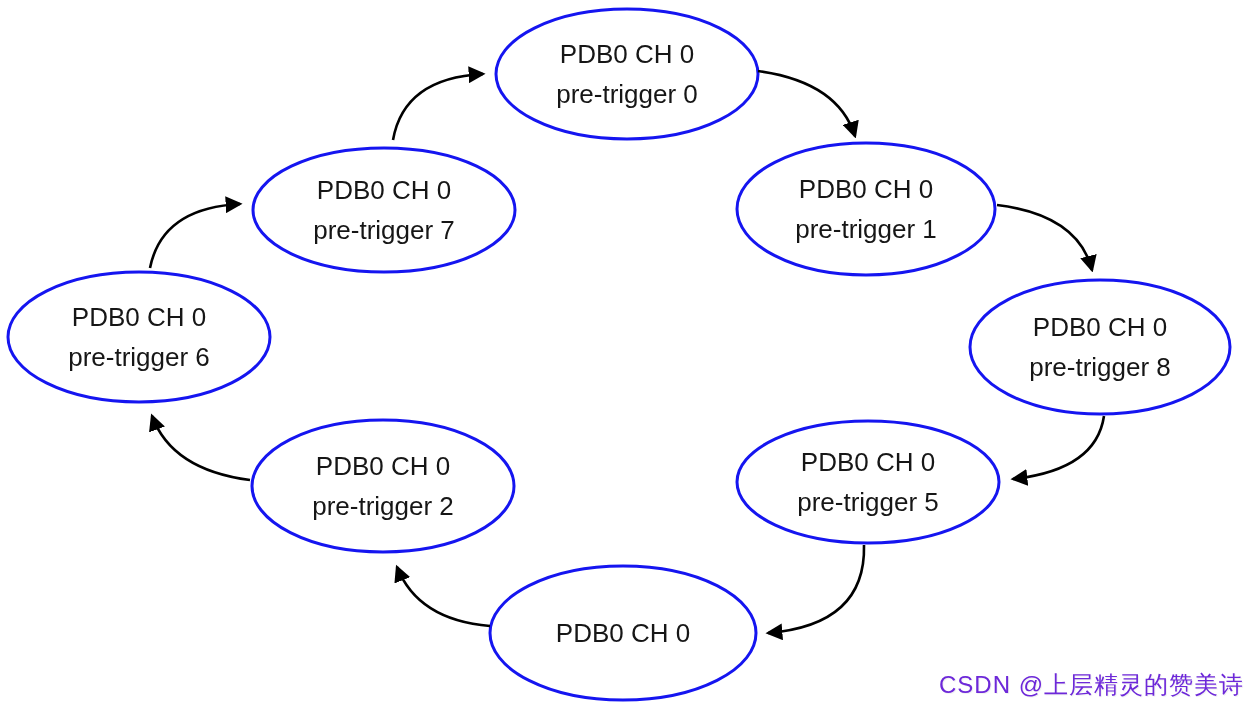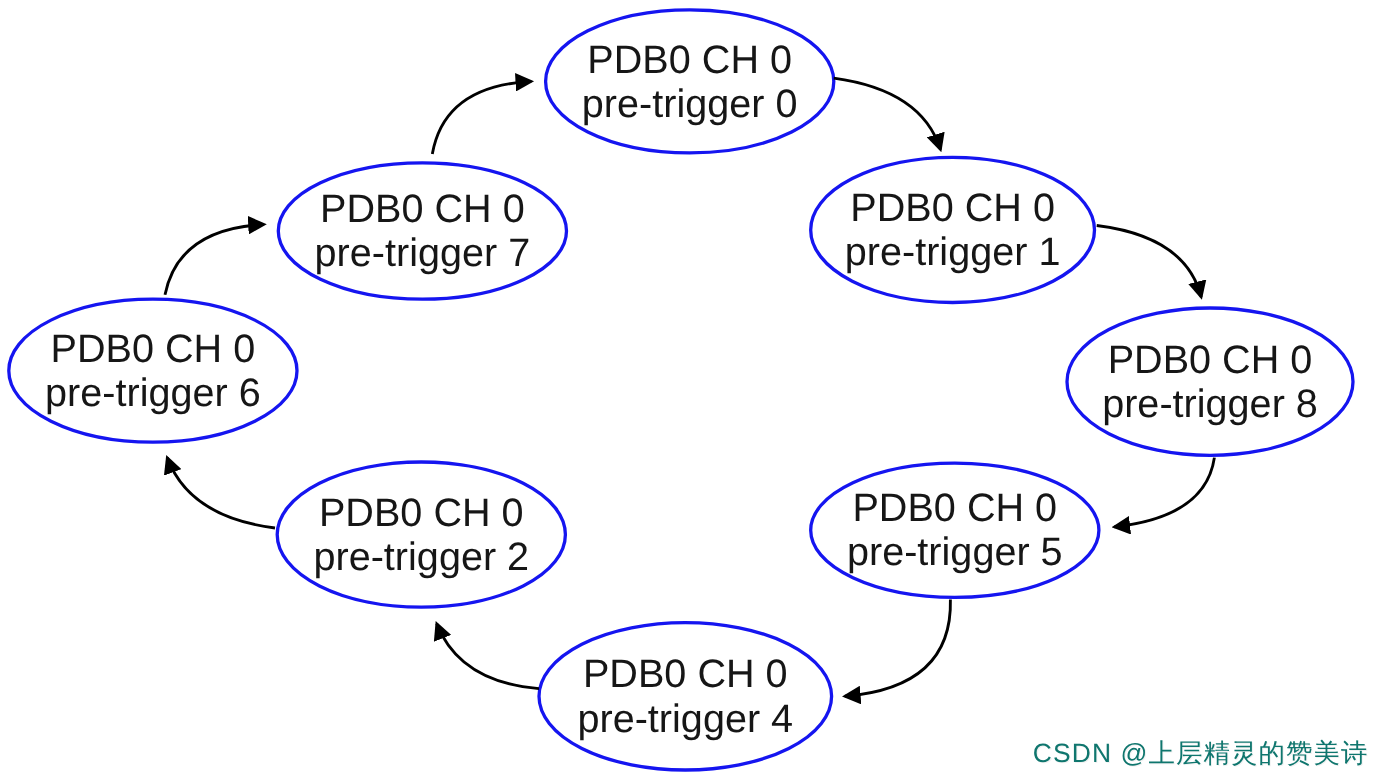--- a/index.html
+++ b/index.html
@@ -17,40 +17,40 @@
   #diagram-svg {
     position: absolute;
     left: 0;
     top: 0;
   }
   .node-label {
     position: absolute;
     width: 260px;
     transform: translate(-50%, -50%);
     text-align: center;
-    font-size: 36px;
+    font-size: 26px;
     line-height: 40px;
     color: #161616;
     white-space: nowrap;
   }
   .node-label .line { display: block; }
   .lbl0 { left: 627px; top: 74px; }
   .lbl1 { left: 866px; top: 209px; }
   .lbl2 { left: 1100px; top: 347px; }
   .lbl3 { left: 868px; top: 482px; }
   .lbl4 { left: 623px; top: 633px; }
   .lbl5 { left: 383px; top: 486px; }
   .lbl6 { left: 139px; top: 337px; }
   .lbl7 { left: 384px; top: 210px; }
   .watermark {
     position: absolute;
     right: 6px;
     bottom: 8px;
     font-size: 24px;
-    color: #0f766e;
+    color: #6d28d9;
     text-shadow: 1px 1px 0 #f2f2f2;
     letter-spacing: 1px;
   }
 </style>
 </head>
 <body>
 
 <svg id="diagram-svg" width="1250" height="709" viewBox="0 0 1250 709">
   <defs>
     <marker id="arrowhead" viewBox="0 0 10 10" refX="8.5" refY="5" markerWidth="6.5" markerHeight="6.5" orient="auto">
@@ -88,21 +88,20 @@
 <div class="node-label lbl2">
   <span class="line">PDB0 CH 0</span>
   <span class="line">pre-trigger 8</span>
 </div>
 <div class="node-label lbl3">
   <span class="line">PDB0 CH 0</span>
   <span class="line">pre-trigger 5</span>
 </div>
 <div class="node-label lbl4">
   <span class="line">PDB0 CH 0</span>
-  <span class="line">pre-trigger 4</span>
 </div>
 <div class="node-label lbl5">
   <span class="line">PDB0 CH 0</span>
   <span class="line">pre-trigger 2</span>
 </div>
 <div class="node-label lbl6">
   <span class="line">PDB0 CH 0</span>
   <span class="line">pre-trigger 6</span>
 </div>
 <div class="node-label lbl7">

